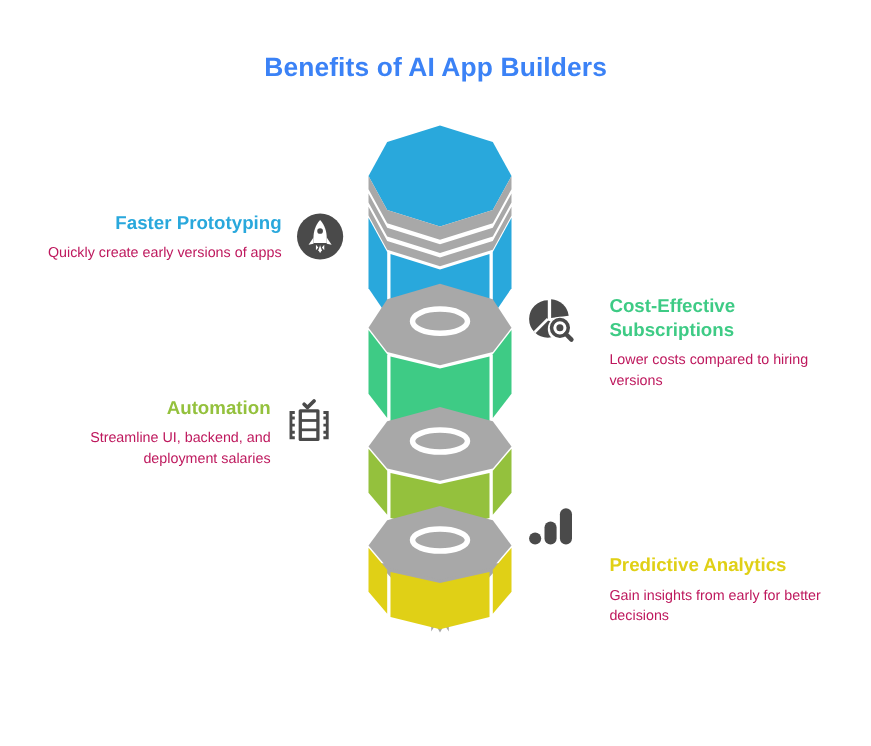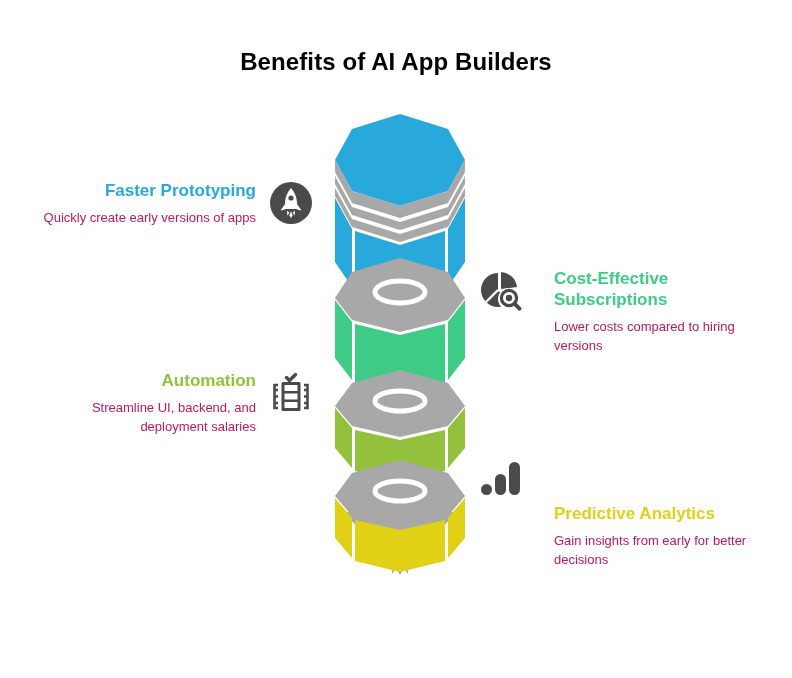--- a/index.html
+++ b/index.html
@@ -22,21 +22,21 @@
 
   
   .page-title {
     position: absolute;
     left: 0;
     top: 48px;
     width: 792px;
     text-align: center;
     font-size: 24px;
     font-weight: bold;
-    color: #000000;
+    color: #3b82f6;
     letter-spacing: .1px;
   }
 
   
   .funnel {
     position: absolute;
     left: 330px;
     top: 112px;
     width: 140px;
     height: 480px;
@@ -80,34 +80,33 @@
     display: flex;
     align-items: center;
     justify-content: center;
   }
   .block-left .block-icon  { margin-left: 12px; }
   .block-right .block-icon { margin-right: 14px; }
   .block-icon svg { display: block; }
 
   
   #block-faster-prototyping {
-    left: 22px;  top: 180px; width: 292px;
+    left: 22px;  top: 192px; width: 292px;
     justify-content: flex-end;
     text-align: right;
   }
   #block-faster-prototyping .block-text { width: 224px; }
 
   #block-cost-effective {
     left: 478px; top: 268px; width: 290px;
   }
   #block-cost-effective .block-text { width: 226px; }
 
   #block-automation {
-    left: 22px;  top: 370px; width: 292px;
-    justify-content: flex-end;
+    left: 22px;  top: 360px; width: 292px;
   }
   #block-automation .block-text { width: 224px; }
 
   #block-predictive {
     left: 478px; top: 456px; width: 292px;
   }
   #block-predictive .block-text { width: 226px; margin-top: 47px; }
 </style>
 </head>
 <body>

